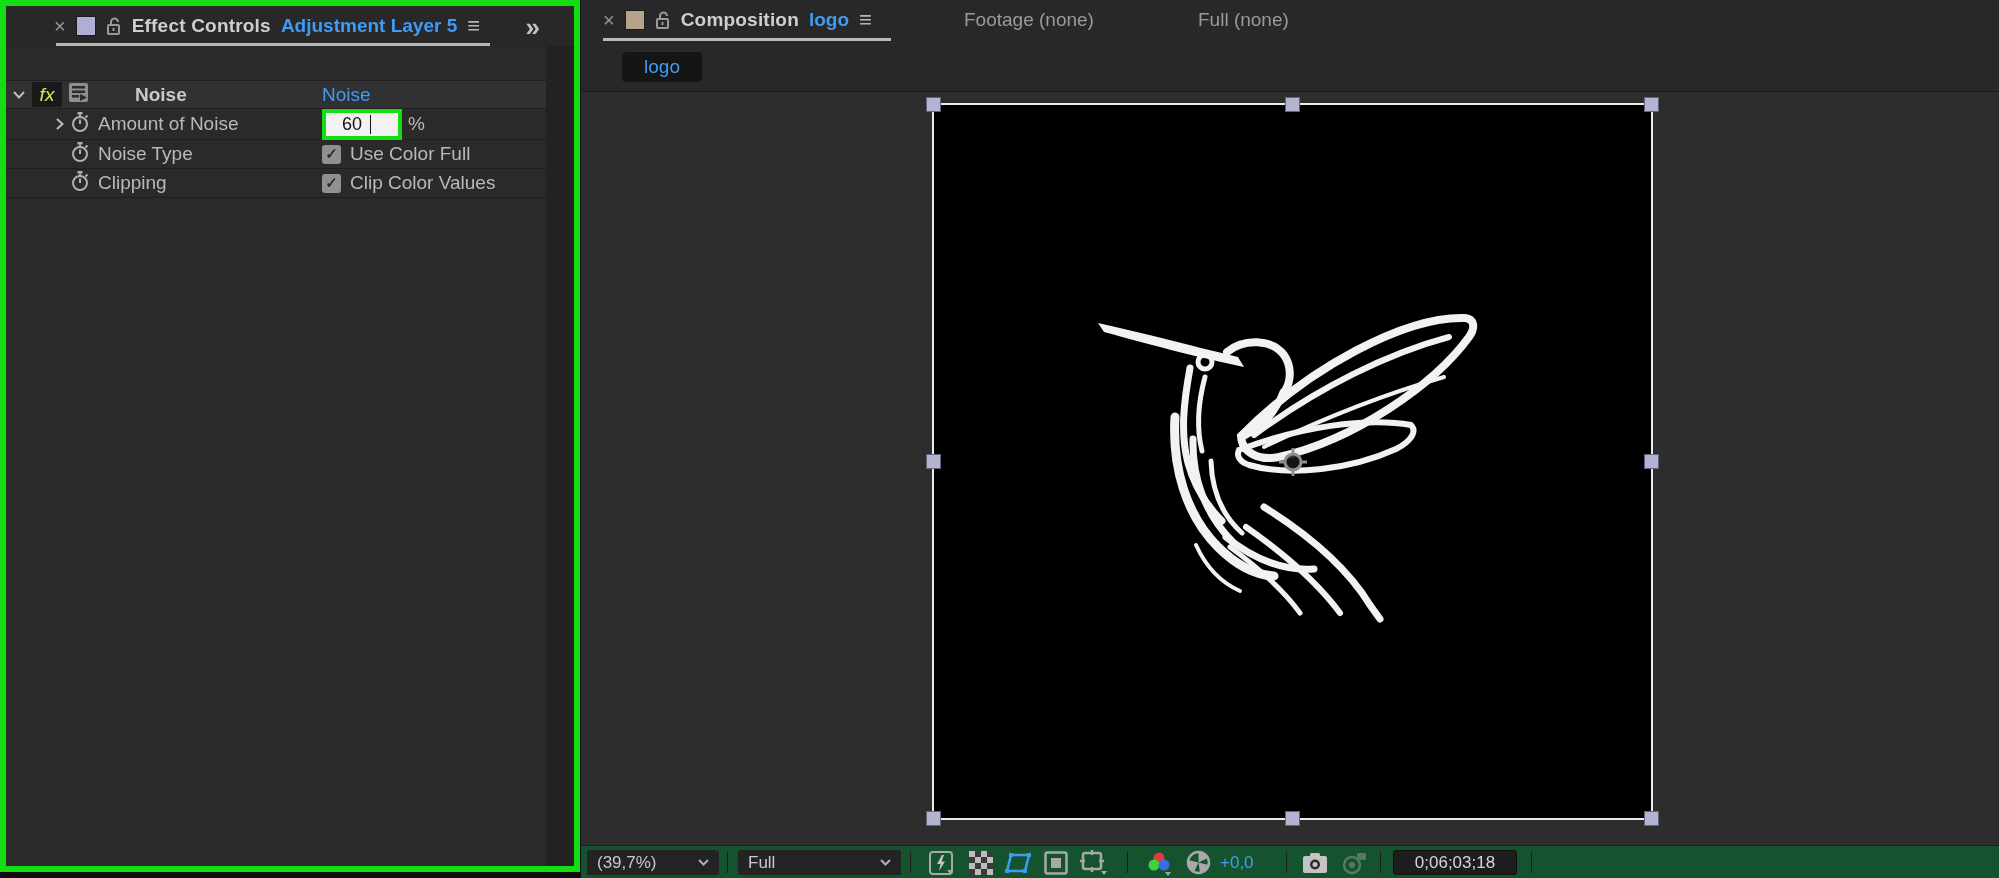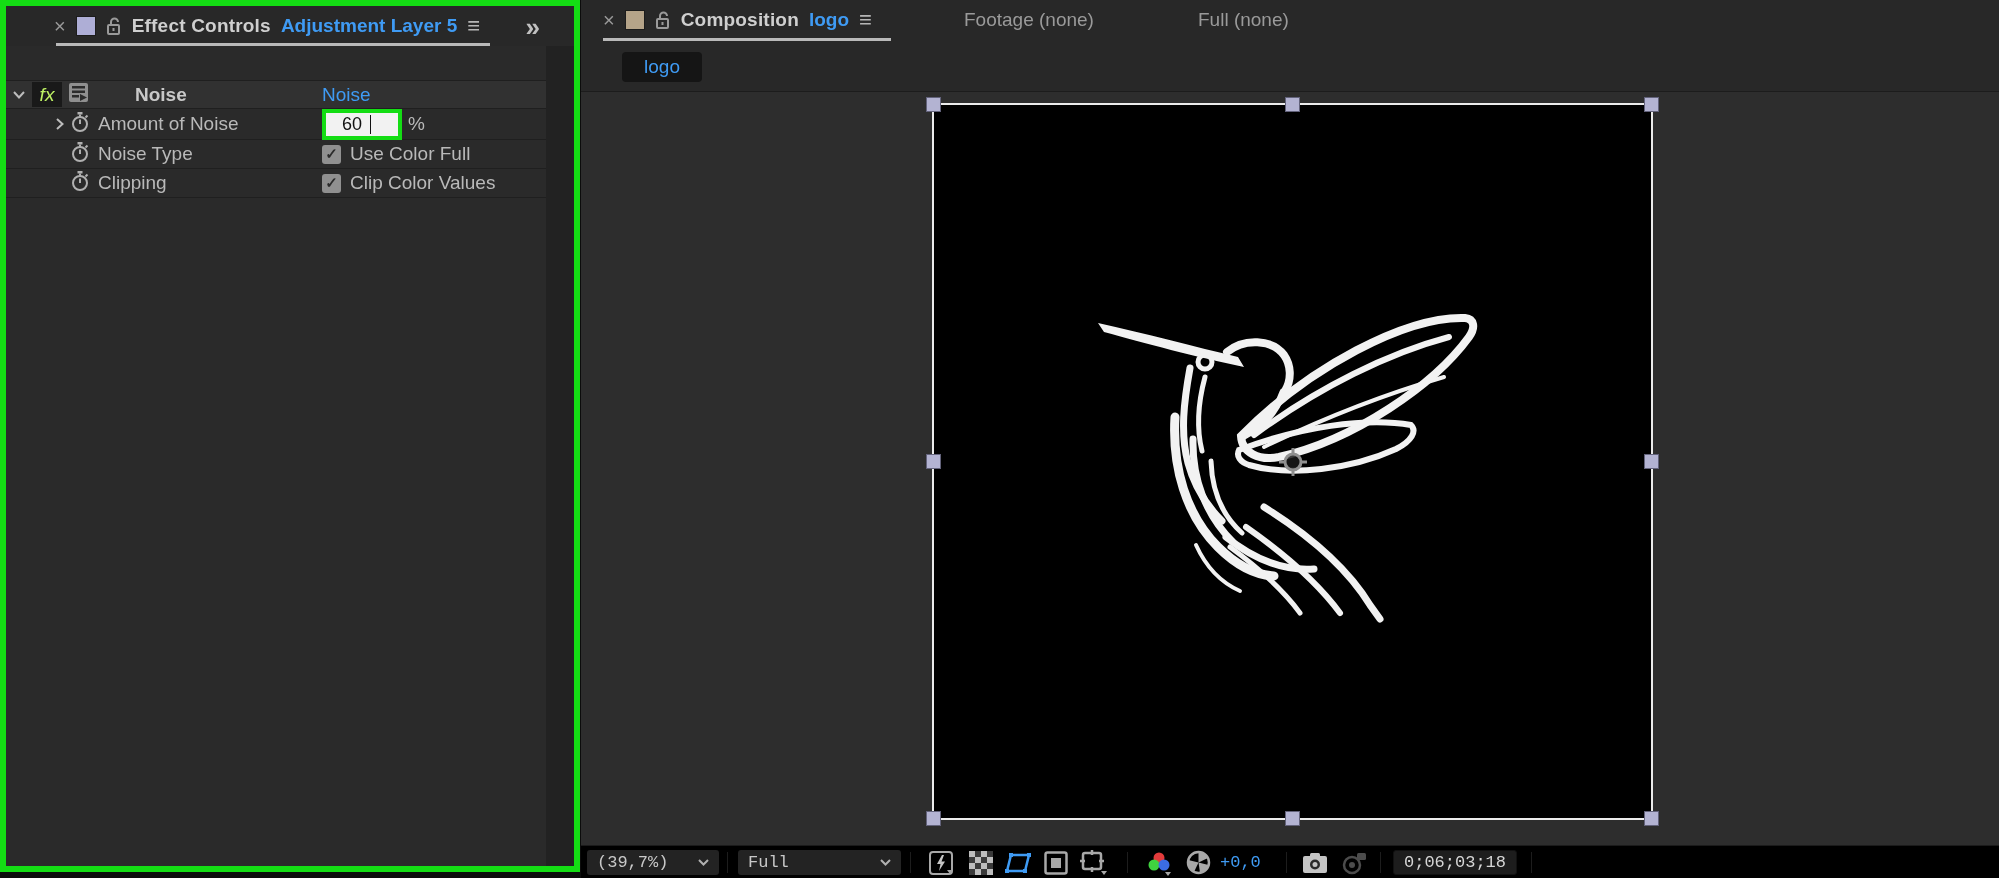--- a/index.html
+++ b/index.html
@@ -58,22 +58,22 @@
   .crumb { position:absolute; left:41px; top:8px; width:80px; height:30px; background:#151515;
            border-radius:4px; color:#3f9bf4; font-size:19px; display:flex;
            align-items:center; justify-content:center; }
   .viewer { position:absolute; left:0; top:92px; right:0; bottom:33px; background:#2d2d2d; }
   .comp-frame { position:absolute; left:353px; top:13px; width:717px; height:713px; background:#000;
                 outline:2px solid #ececec; }
   .handle { position:absolute; width:15px; height:15px; background:#b3b3d2;
             border:1px solid #62627a; }
 
   
-  .toolbar { position:absolute; left:0; bottom:0; right:0; height:33px; background:#000000;
-             border-top:1px solid #1b1b1b;font-family:Liberation Mono, monospace; }
+  .toolbar { position:absolute; left:0; bottom:0; right:0; height:33px; background:#14532d;
+             border-top:1px solid #1b1b1b; }
   .tb { position:absolute; top:4px; height:25px; display:flex; align-items:center; }
   .tb-drop { background:#232323; border-radius:3px; color:#c8c8c8; font-size:17px;
              padding:0 10px; justify-content:space-between; cursor:pointer; }
   .tb-sep { top:6px; width:1px; height:21px; background:#1d1d1d; }
   .tb-icon { justify-content:center; cursor:pointer; }
   .tc-box { background:#1d1d1d; border:1px solid #111; border-radius:3px; color:#d6d6d6;
             font-size:17px; padding:0 14px; justify-content:center; }
   .blue-text { color:#3f9bf4; font-size:17px; }
   .drop-arrow { margin-left:10px; }
 </style>

